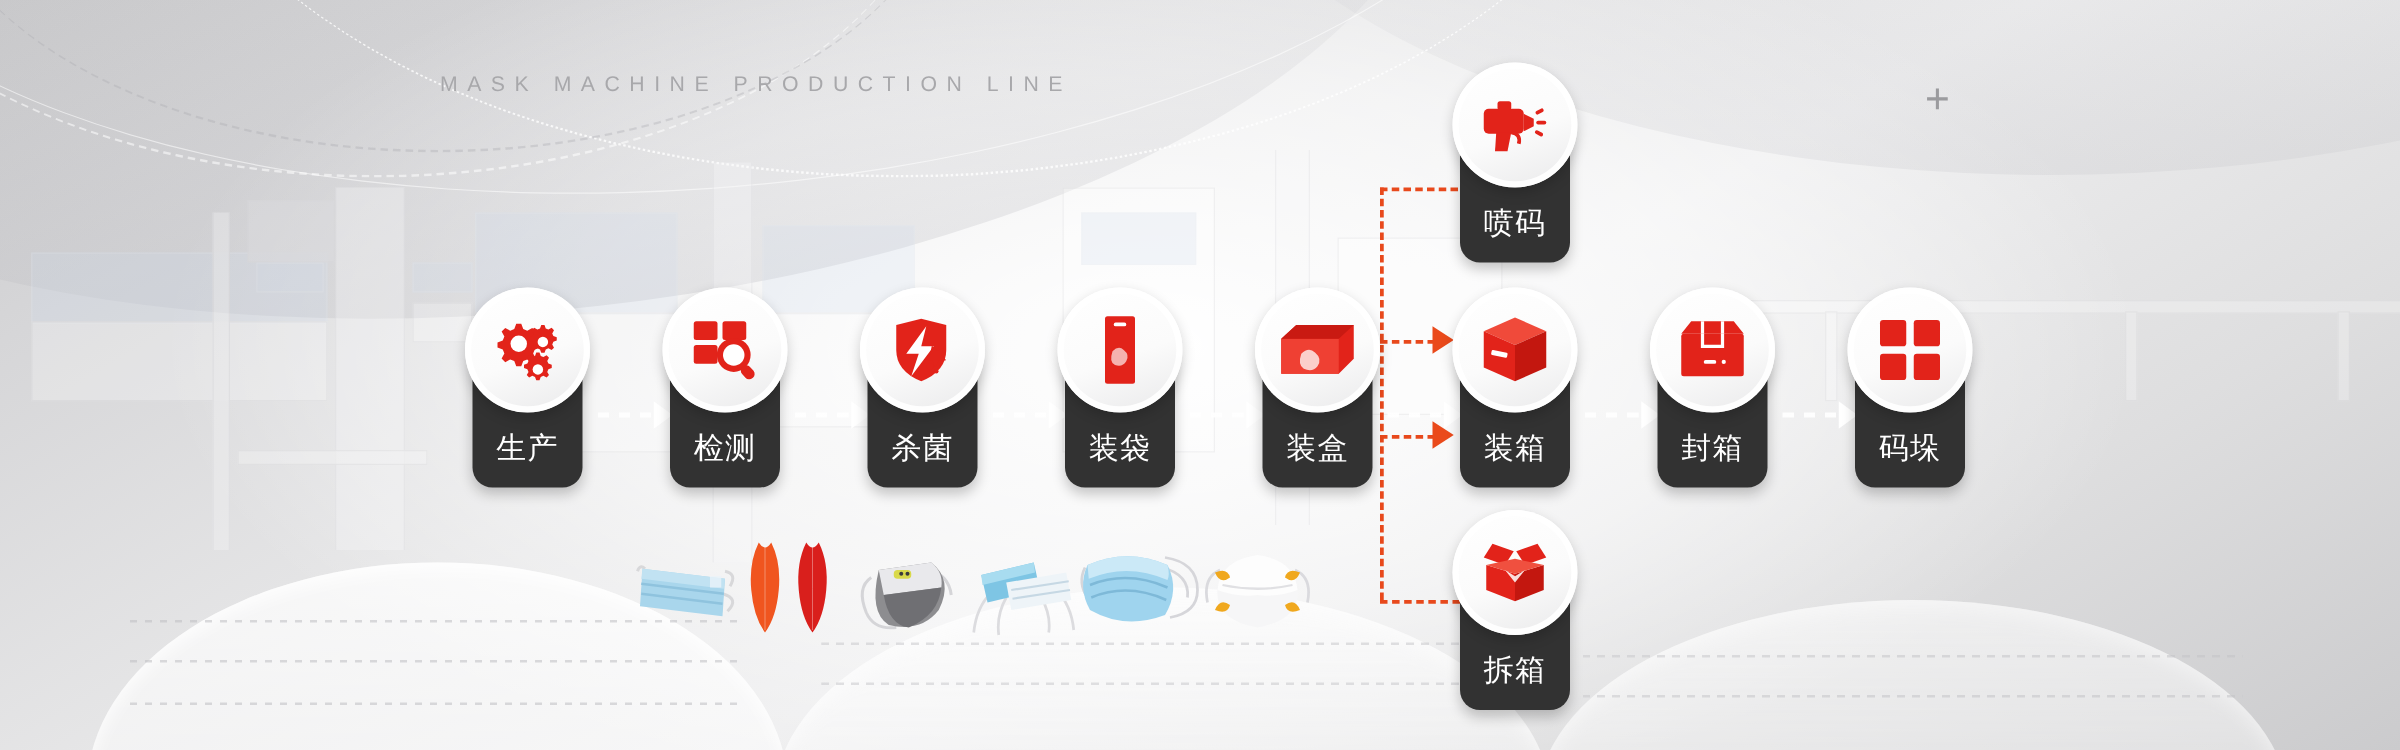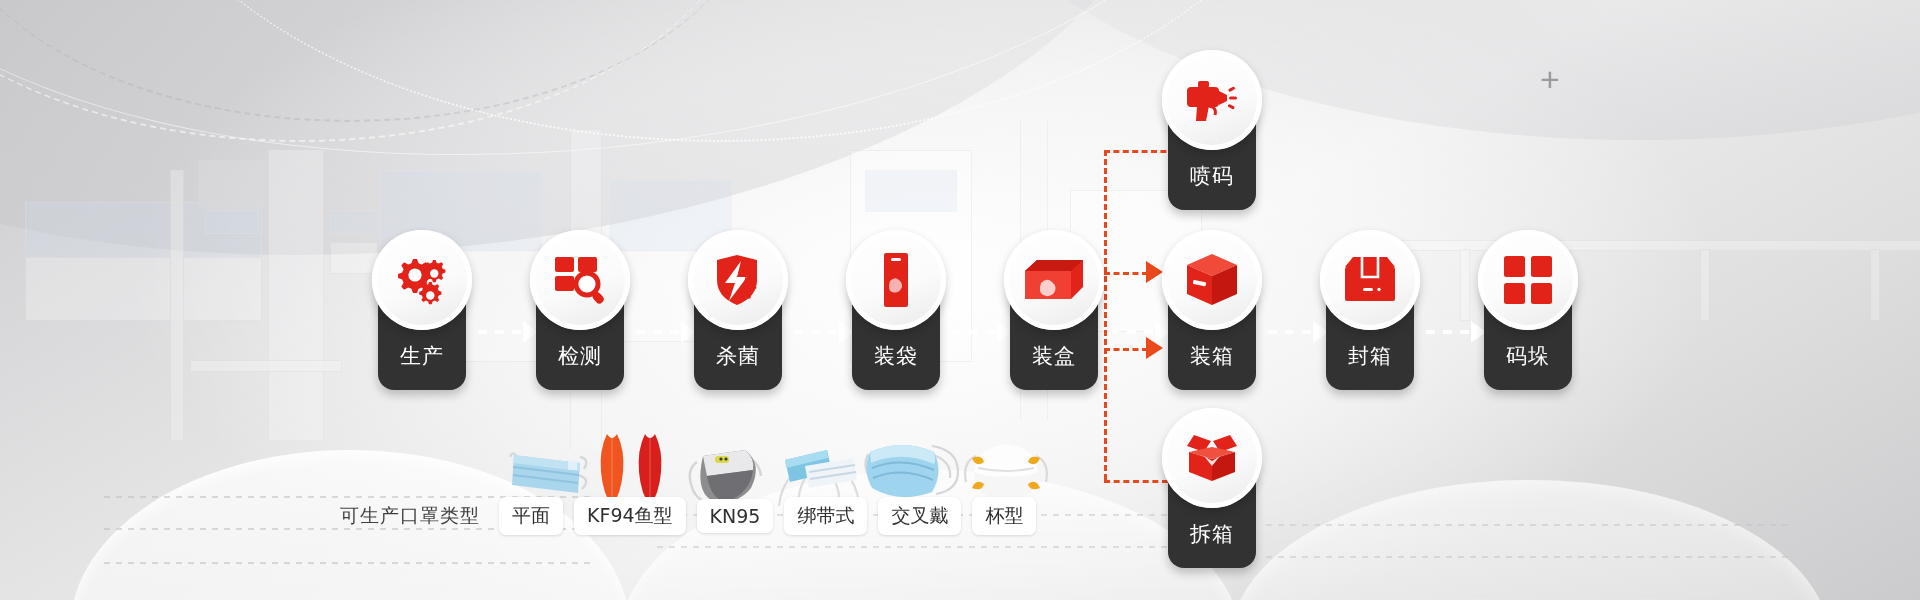--- a/index.html
+++ b/index.html
@@ -56,21 +56,21 @@
     font-family:"DejaVu Sans","Liberation Sans",sans-serif;line-height:1.12;}
   .subtitle{margin-top:10px;font-size:17px;color:#a8a8ab;letter-spacing:7.6px;
     font-family:"Liberation Sans",sans-serif;}
 
   
   .node{position:absolute;width:104px;}
   .node .plate{position:absolute;left:8px;top:44px;width:88px;height:116px;
     background:#323232;border-radius:14px 14px 16px 16px;
     box-shadow:0 5px 10px rgba(0,0,0,0.22);}
   .node .label{position:absolute;left:8px;top:112px;width:88px;text-align:center;
-    color:#fff;font-size:21px;letter-spacing:1px;
+    color:#fff;font-size:24px;letter-spacing:1px;
     font-family:"DejaVu Sans","Liberation Sans",sans-serif;}
   .node .bubble{position:absolute;left:2px;top:0;width:100px;height:100px;border-radius:50%;
     background:linear-gradient(160deg,#ffffff 0%,#fbfbfb 55%,#e9e9ea 100%);
     box-shadow:0 4px 10px rgba(0,0,0,0.18),inset 0 0 0 5px rgba(255,255,255,0.9);
     display:flex;align-items:center;justify-content:center;}
   .node .bubble svg{display:block;}
 
   
   .conn{position:absolute;height:4px;display:flex;align-items:center;}
   .conn .dash{flex:1;height:4px;
@@ -151,20 +151,21 @@
     </div>
     <div class="maskwm" style="left:1230px;width:600px;height:270px;opacity:.75;">
       <div class="pleat" style="top:44px;"></div>
         <div class="pleat" style="top:76px;"></div>
     </div>
 
     <div class="plus" style="left:1540px;top:62px;">+</div>
   </div>
 
   <div class="title-wrap">
+    <div class="subtitle">MASK MACHINE PRODUCTION LINE</div>
   </div>
 
   <div class="conn" style="left:478px;top:330px;width:60px;">
       <div class="dash"></div>
       <div class="tri"></div>
     </div>
   <div class="conn" style="left:636px;top:330px;width:60px;">
       <div class="dash"></div>
       <div class="tri"></div>
     </div>
@@ -398,23 +399,14 @@
     <path d="M16 18 Q2 24 6 44 M76 18 Q90 24 86 44" stroke="#dadade" stroke-width="2.2" fill="none"></path>
     <path d="M46 6 Q76 10 78 34 Q80 58 46 64 Q12 58 14 34 Q16 10 46 6 Z" fill="#f6f6f7"></path>
     <path d="M46 6 Q76 10 78 34 Q62 40 46 38 Q30 40 14 34 Q16 10 46 6 Z" fill="#fdfdfd"></path>
     <path d="M18 30 Q46 36 74 30" stroke="#e0e0e3" stroke-width="1.8" fill="none"></path>
     <path d="M12 20 q10-4 12 4 q-8 6 -12-4z" fill="#f0a81e"></path>
     <path d="M80 20 q-10-4 -12 4 q8 6 12-4z" fill="#f0a81e"></path>
     <path d="M12 50 q10 4 12-4 q-8-6 -12 4z" fill="#f0a81e"></path>
     <path d="M80 50 q-10 4 -12-4 q8-6 12 4z" fill="#f0a81e"></path>
   </svg>
 
-  <div class="types-row">
-    <div class="types-label">可生产口罩类型</div>
-    <div class="chip">平面</div>
-    <div class="chip">KF94鱼型</div>
-    <div class="chip">KN95</div>
-    <div class="chip">绑带式</div>
-    <div class="chip">交叉戴</div>
-    <div class="chip">杯型</div>
-  </div>
 
 </div>
 
 </body></html>

